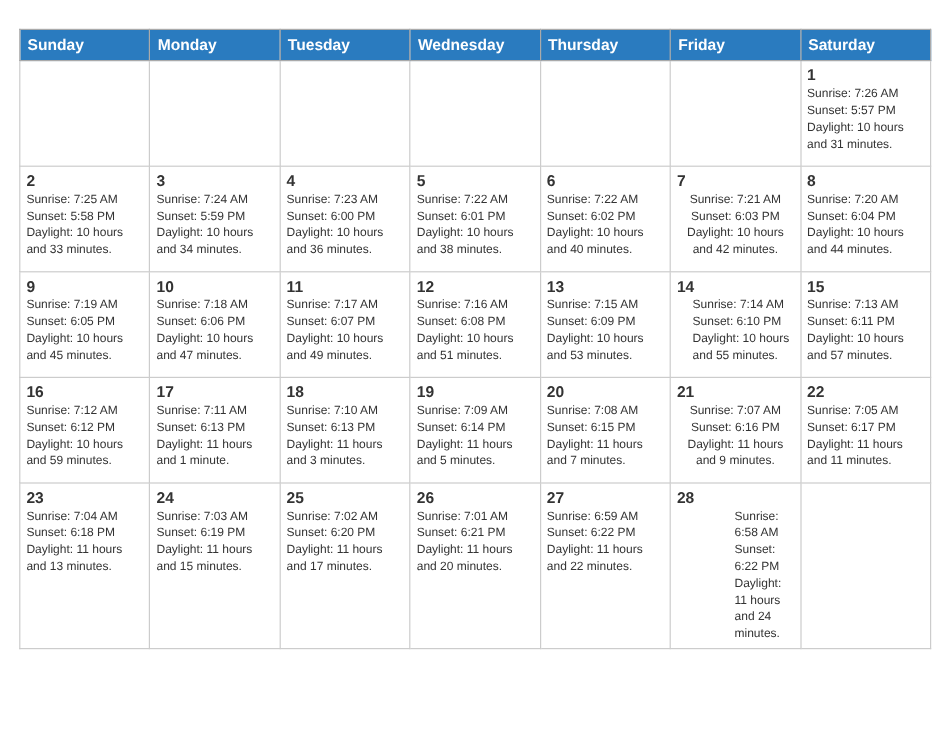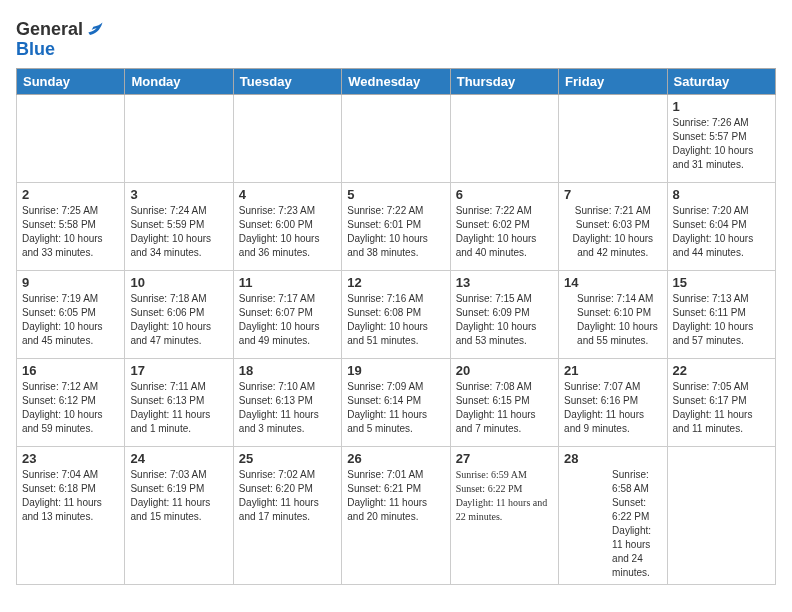--- a/index.html
+++ b/index.html
@@ -87,31 +87,20 @@
       color: #333;
     }
     .empty-cell {
       background: #f5f5f5;
     }
   </style>
 </head>
 <body>
 
 <div class="header">
-  <div class="logo">
-    <div class="logo-text">
-      <span style="display:flex;align-items:center;">
-        <span class="logo-general">General</span>
-        <svg class="logo-icon" viewBox="0 0 24 24" fill="#1a6bbf">
-          <path d="M21 3 C18 6 15 7 10 8 L8 12 C10 11 12 10 14 10 C11 13 8 14 4 15 L6 18 C12 17 18 13 21 3Z"></path>
-        </svg>
-      </span>
-      <span class="logo-blue">Blue</span>
-    </div>
-  </div>
   <div class="title-block">
   </div>
 </div>
 
 <table class="calendar">
   <thead>
     <tr>
     <th>Sunday</th>
         <th>Monday</th>
         <th>Tuesday</th>
@@ -250,21 +239,21 @@
 Daylight: 11 hours and 5 minutes.</div>
         </td>
         <td>
           <div class="day-num">20</div>
           <div class="day-info" style="white-space: pre-line;">Sunrise: 7:08 AM
 Sunset: 6:15 PM
 Daylight: 11 hours and 7 minutes.</div>
         </td>
         <td>
           <div class="day-num">21</div>
-          <div class="day-info" style="white-space: pre-line;">Sunrise: 7:07 AM
+          <div class="day-info" style="white-space: pre-line; text-align: center;">Sunrise: 7:07 AM
 Sunset: 6:16 PM
 Daylight: 11 hours and 9 minutes.</div>
         </td>
         <td>
           <div class="day-num">22</div>
           <div class="day-info" style="white-space: pre-line;">Sunrise: 7:05 AM
 Sunset: 6:17 PM
 Daylight: 11 hours and 11 minutes.</div>
         </td>
       </tr>
@@ -288,21 +277,21 @@
 Daylight: 11 hours and 17 minutes.</div>
         </td>
         <td>
           <div class="day-num">26</div>
           <div class="day-info" style="white-space: pre-line;">Sunrise: 7:01 AM
 Sunset: 6:21 PM
 Daylight: 11 hours and 20 minutes.</div>
         </td>
         <td>
           <div class="day-num">27</div>
-          <div class="day-info" style="white-space: pre-line; font-family: Liberation Serif, serif;">Sunrise: 6:59 AM
+          <div class="day-info" style="white-space: pre-line;">Sunrise: 6:59 AM
 Sunset: 6:22 PM
 Daylight: 11 hours and 22 minutes.</div>
         </td>
         <td>
           <div class="day-num">28</div>
           <div class="day-info" style="white-space: pre-line; margin-left: 48px;">Sunrise: 6:58 AM
 Sunset: 6:22 PM
 Daylight: 11 hours and 24 minutes.</div>
         </td>
         <td class="empty-cell"></td>

